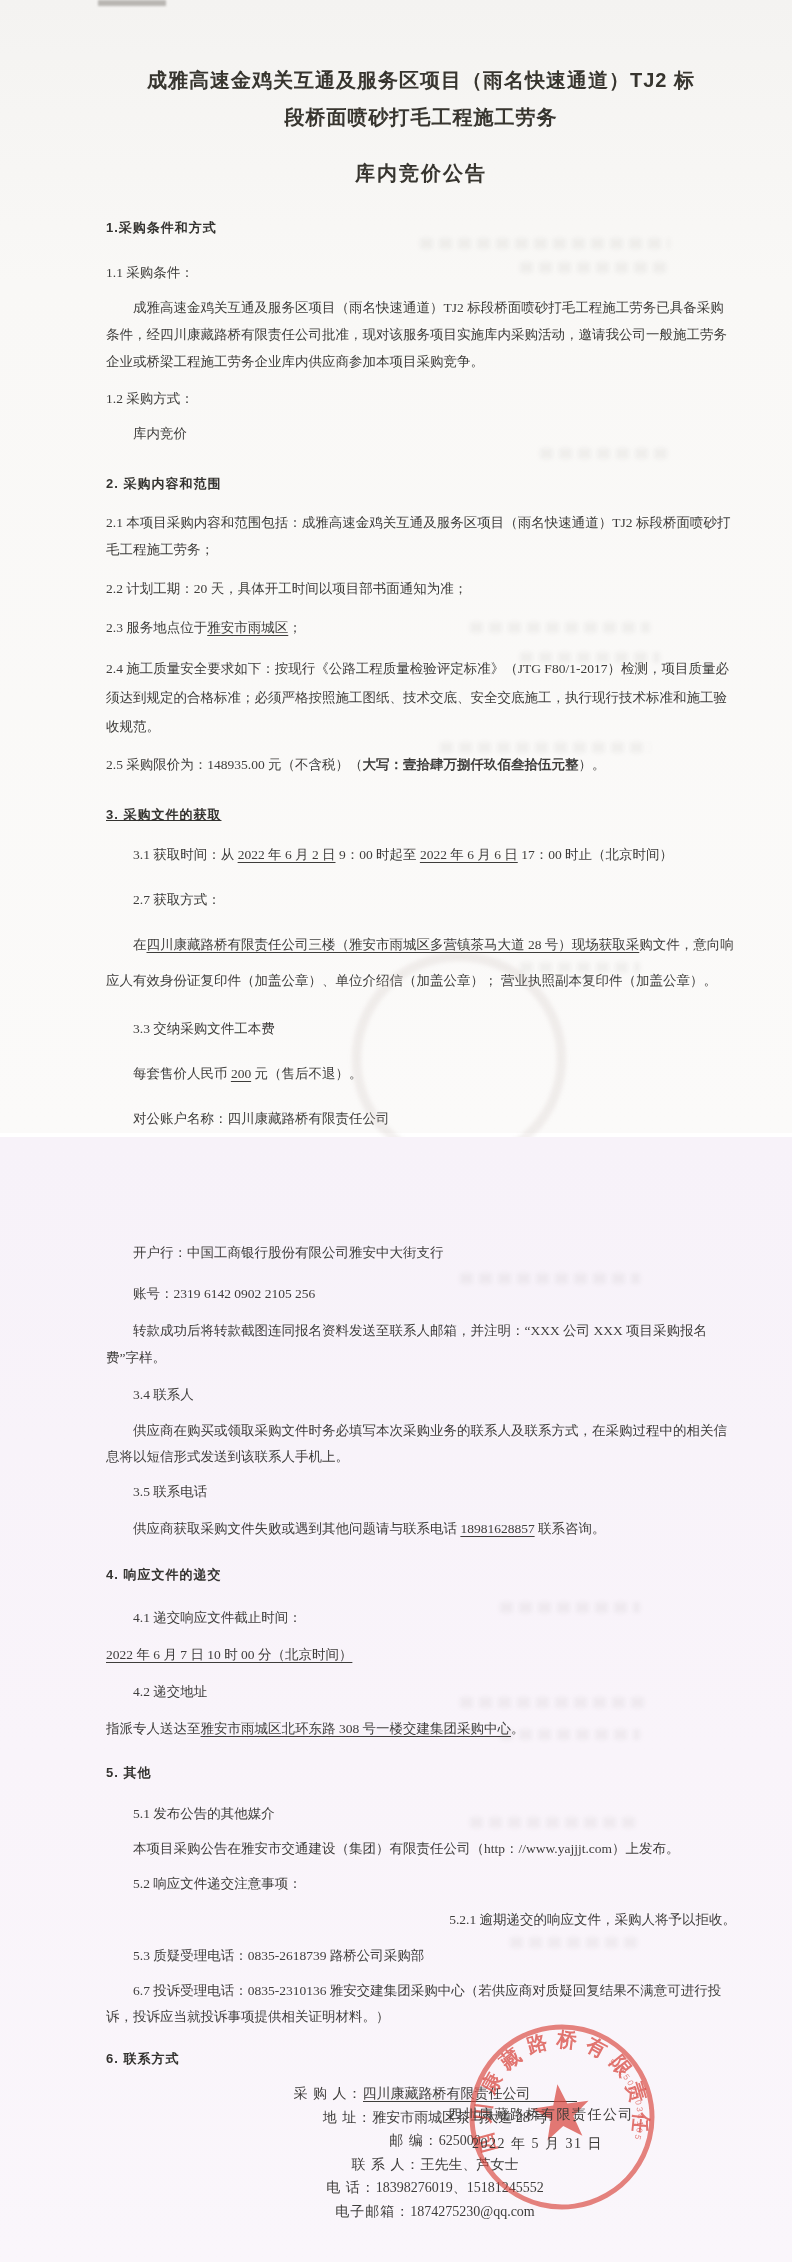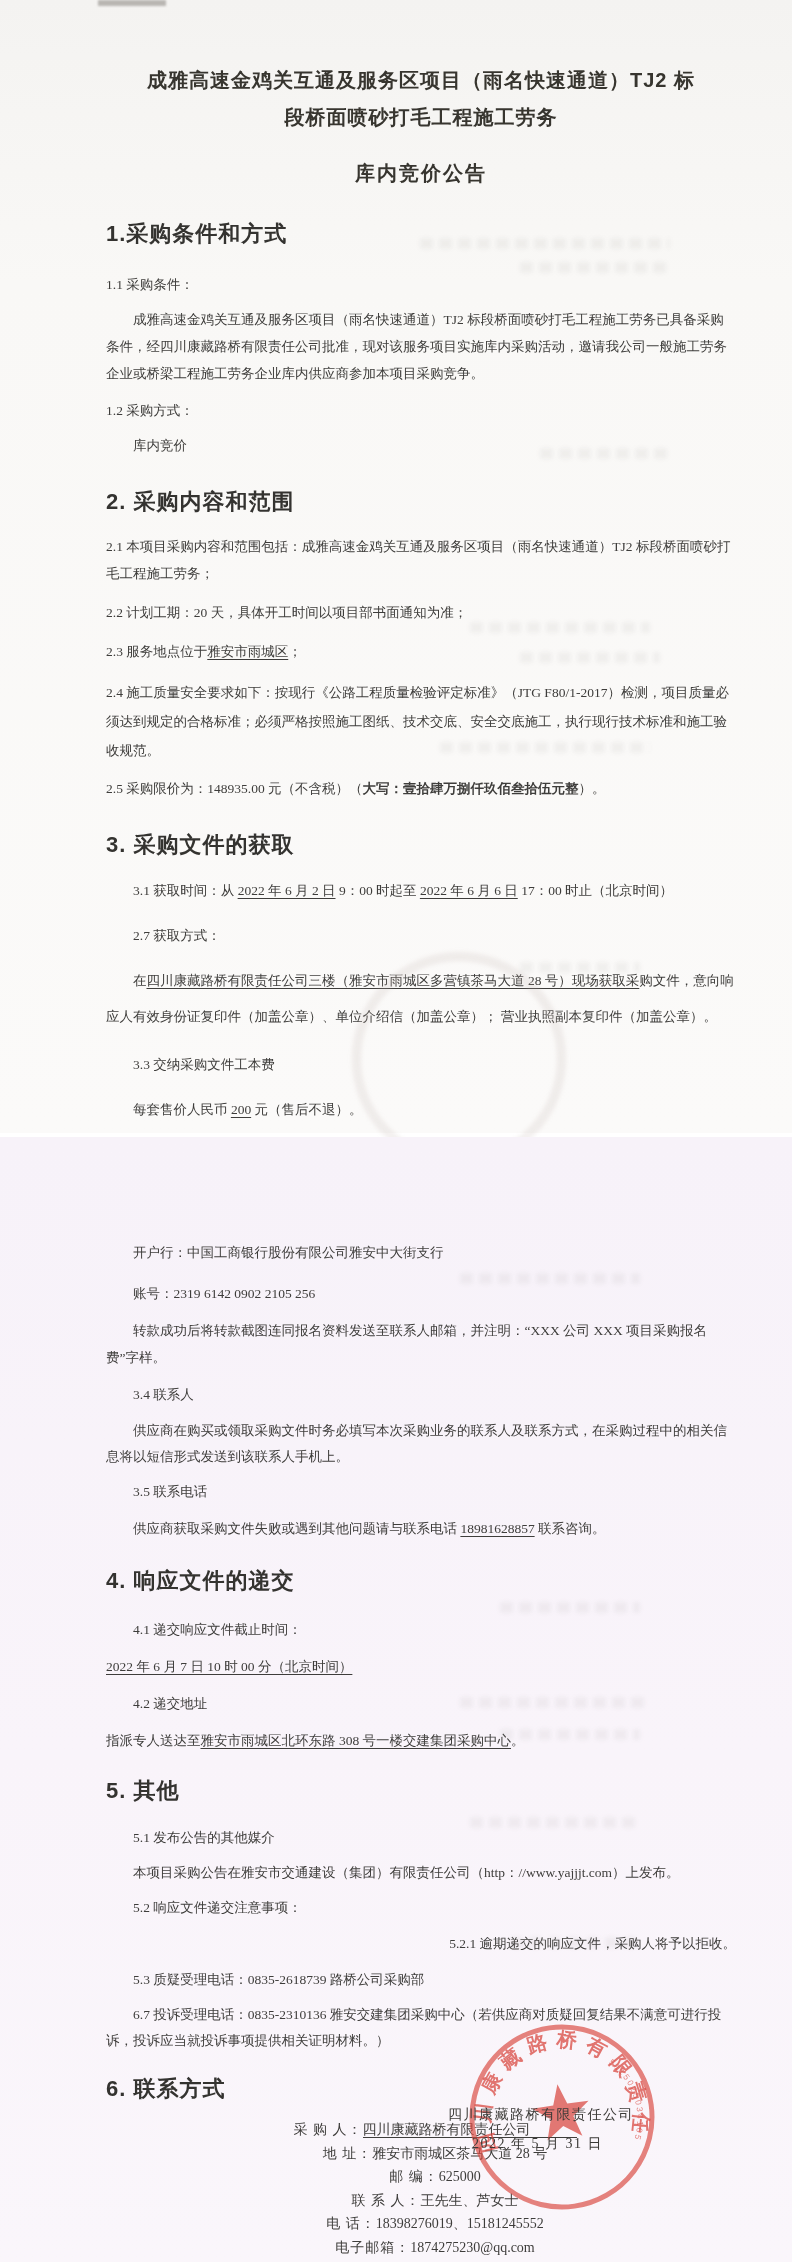--- a/index.html
+++ b/index.html
@@ -5,21 +5,21 @@
   html,body{margin:0;padding:0;background:#ffffff;}
   .canvas{position:relative;width:792px;height:2262px;overflow:hidden;background:#ffffff;
           font-family:"Liberation Serif","DejaVu Serif",serif;color:#3e3d3b;}
   .sheet{position:absolute;left:0;width:800px;box-sizing:border-box;padding:0 64px 0 106px;}
   .page1{top:0;height:1133px;background:linear-gradient(180deg,#f4f3f1 0%,#f9f8f6 25%,#fbfaf9 100%);}
   .page2{top:1137px;height:1125px;background:linear-gradient(180deg,#f7f2f9 0%,#f9f4fa 55%,#faf6fb 100%);}
   .title{font-family:"Liberation Sans","DejaVu Sans",sans-serif;font-weight:bold;font-size:20px;
          line-height:37px;text-align:center;padding-top:62px;color:#37352f;letter-spacing:1px;}
   .subtitle{font-family:"Liberation Sans","DejaVu Sans",sans-serif;font-weight:bold;font-size:20px;
             text-align:center;margin-top:24px;color:#37352f;letter-spacing:2px;}
-  .sec{font-family:"Liberation Sans","DejaVu Sans",sans-serif;font-weight:bold;font-size:22px;
+  .sec{font-family:"Liberation Sans","DejaVu Sans",sans-serif;font-weight:bold;font-size:13px;
        color:#343330;margin:0;letter-spacing:1px;}
   .p{font-size:13.5px;line-height:27px;margin:0;}
   .ind{text-indent:2em;}
   .lh26{line-height:26px;}
   .lh29{line-height:29px;}
   .lh36{line-height:36px;font-family:Liberation Serif, serif;}
   .u{text-decoration:underline;text-underline-offset:3px;}
   .bold{font-weight:bold;}
   .crow{font-size:14px;line-height:23.5px;margin-left:2em;text-align:center;}
   .crow .lab{letter-spacing:1px;}
@@ -65,21 +65,21 @@
     <p class="p ind" style="margin-top:8px;">库内竞价</p>
 
     <h2 class="sec" style="margin-top:28px;">2. 采购内容和范围</h2>
 
     <p class="p" style="margin-top:16px;">2.1 本项目采购内容和范围包括：成雅高速金鸡关互通及服务区项目（雨名快速通道）TJ2 标段桥面喷砂打毛工程施工劳务；</p>
     <p class="p" style="margin-top:12px;">2.2 计划工期：20 天，具体开工时间以项目部书面通知为准；</p>
     <p class="p" style="margin-top:12px;"><span>2.3 服务地点位于</span><span class="u">雅安市雨城区</span><span>；</span></p>
     <p class="p lh29" style="margin-top:13px;">2.4 施工质量安全要求如下：按现行《公路工程质量检验评定标准》（JTG F80/1-2017）检测，项目质量必须达到规定的合格标准；必须严格按照施工图纸、技术交底、安全交底施工，执行现行技术标准和施工验收规范。</p>
     <p class="p" style="margin-top:10px;"><span>2.5 采购限价为：148935.00 元（不含税）（</span><span class="bold">大写：壹拾肆万捌仟玖佰叁拾伍元整</span><span>）。</span></p>
 
-    <h2 class="sec" style="margin-top:28px;">3. 采购文件的获取</h2>
+    <h2 class="sec" style="margin-top:28px;text-decoration:underline;">3. 采购文件的获取</h2>
 
     <p class="p lh26 ind" style="margin-top:18px;"><span>3.1 获取时间：从 </span><span class="u">2022 年 6 月 2 日</span><span> 9：00 时起至 </span><span class="u">2022 年 6 月 6 日</span><span> 17：00 时止（北京时间）</span></p>
 
     <p class="p ind" style="margin-top:18px;">2.7 获取方式：</p>
     <p class="p lh36 ind" style="margin-top:14px;"><span>在</span><span class="u">四川康藏路桥有限责任公司三楼（雅安市雨城区多营镇茶马大道 28 号）现场获取采</span><span>购文件，意向响应人有效身份证复印件（加盖公章）、单位介绍信（加盖公章）； 营业执照副本复印件（加盖公章）。</span></p>
 
     <p class="p ind" style="margin-top:16px;">3.3 交纳采购文件工本费</p>
     <p class="p ind" style="margin-top:18px;"><span>每套售价人民币 </span><span class="u">200</span><span> 元（售后不退）。</span></p>
     <p class="p ind" style="margin-top:18px;">对公账户名称：四川康藏路桥有限责任公司</p>
   </div>

